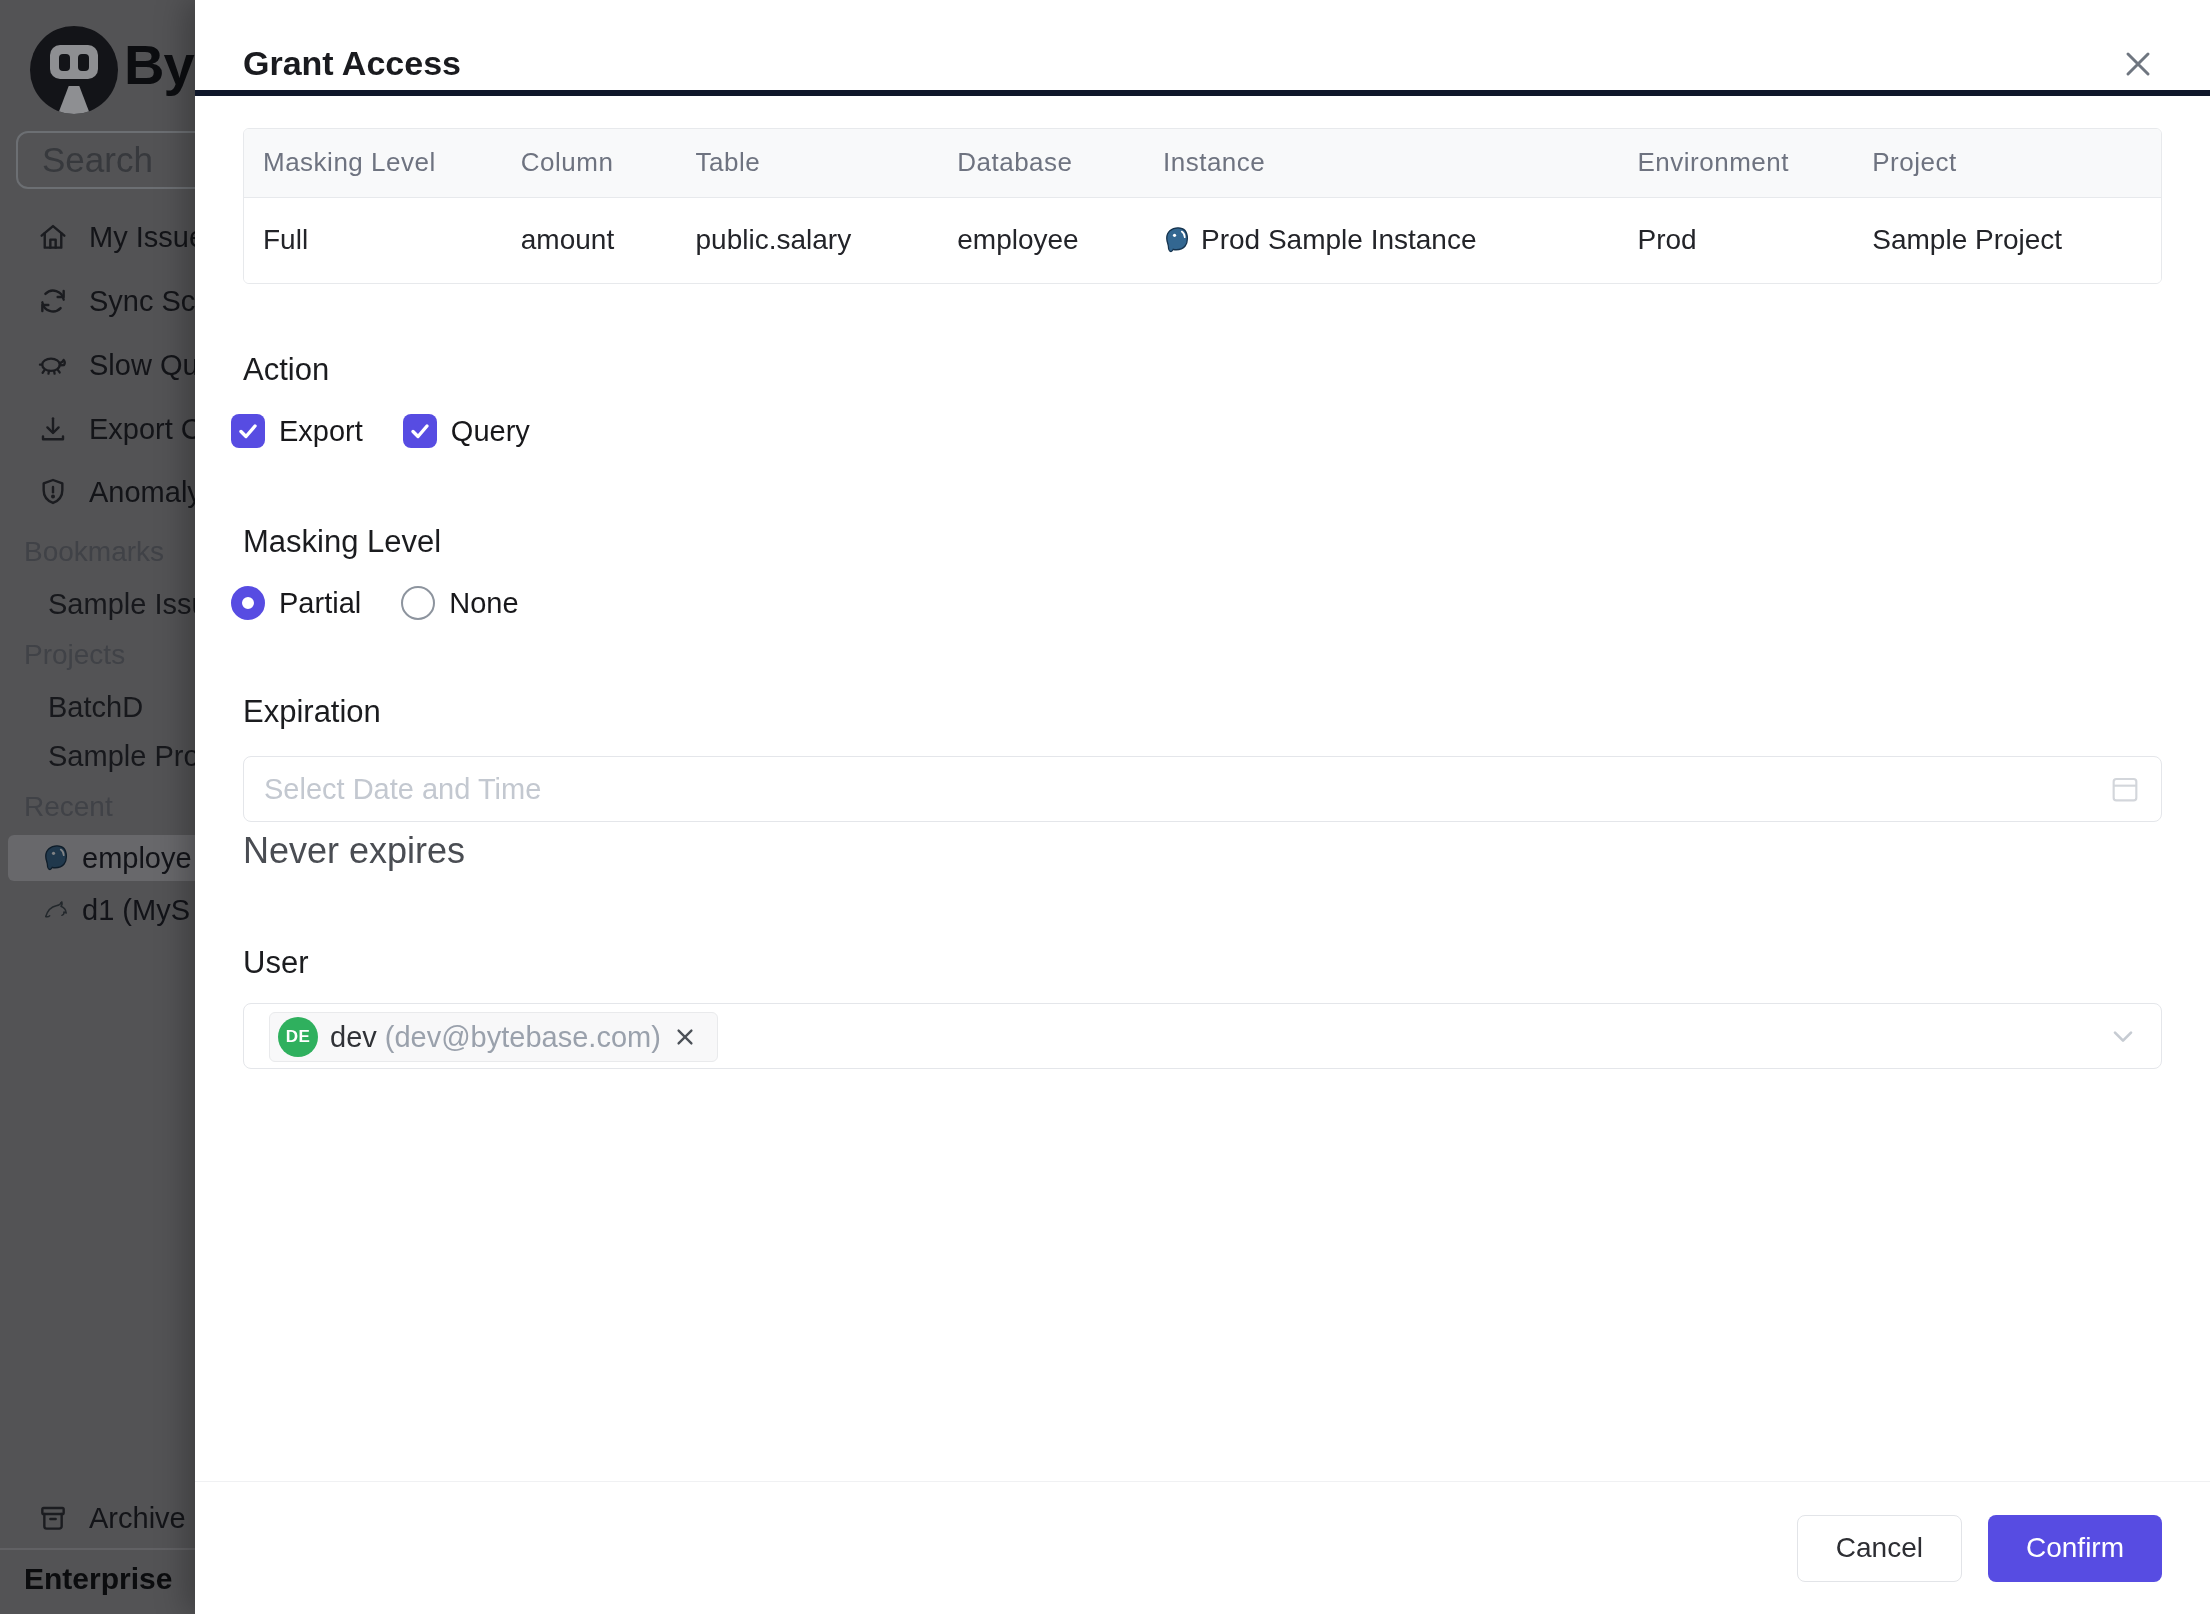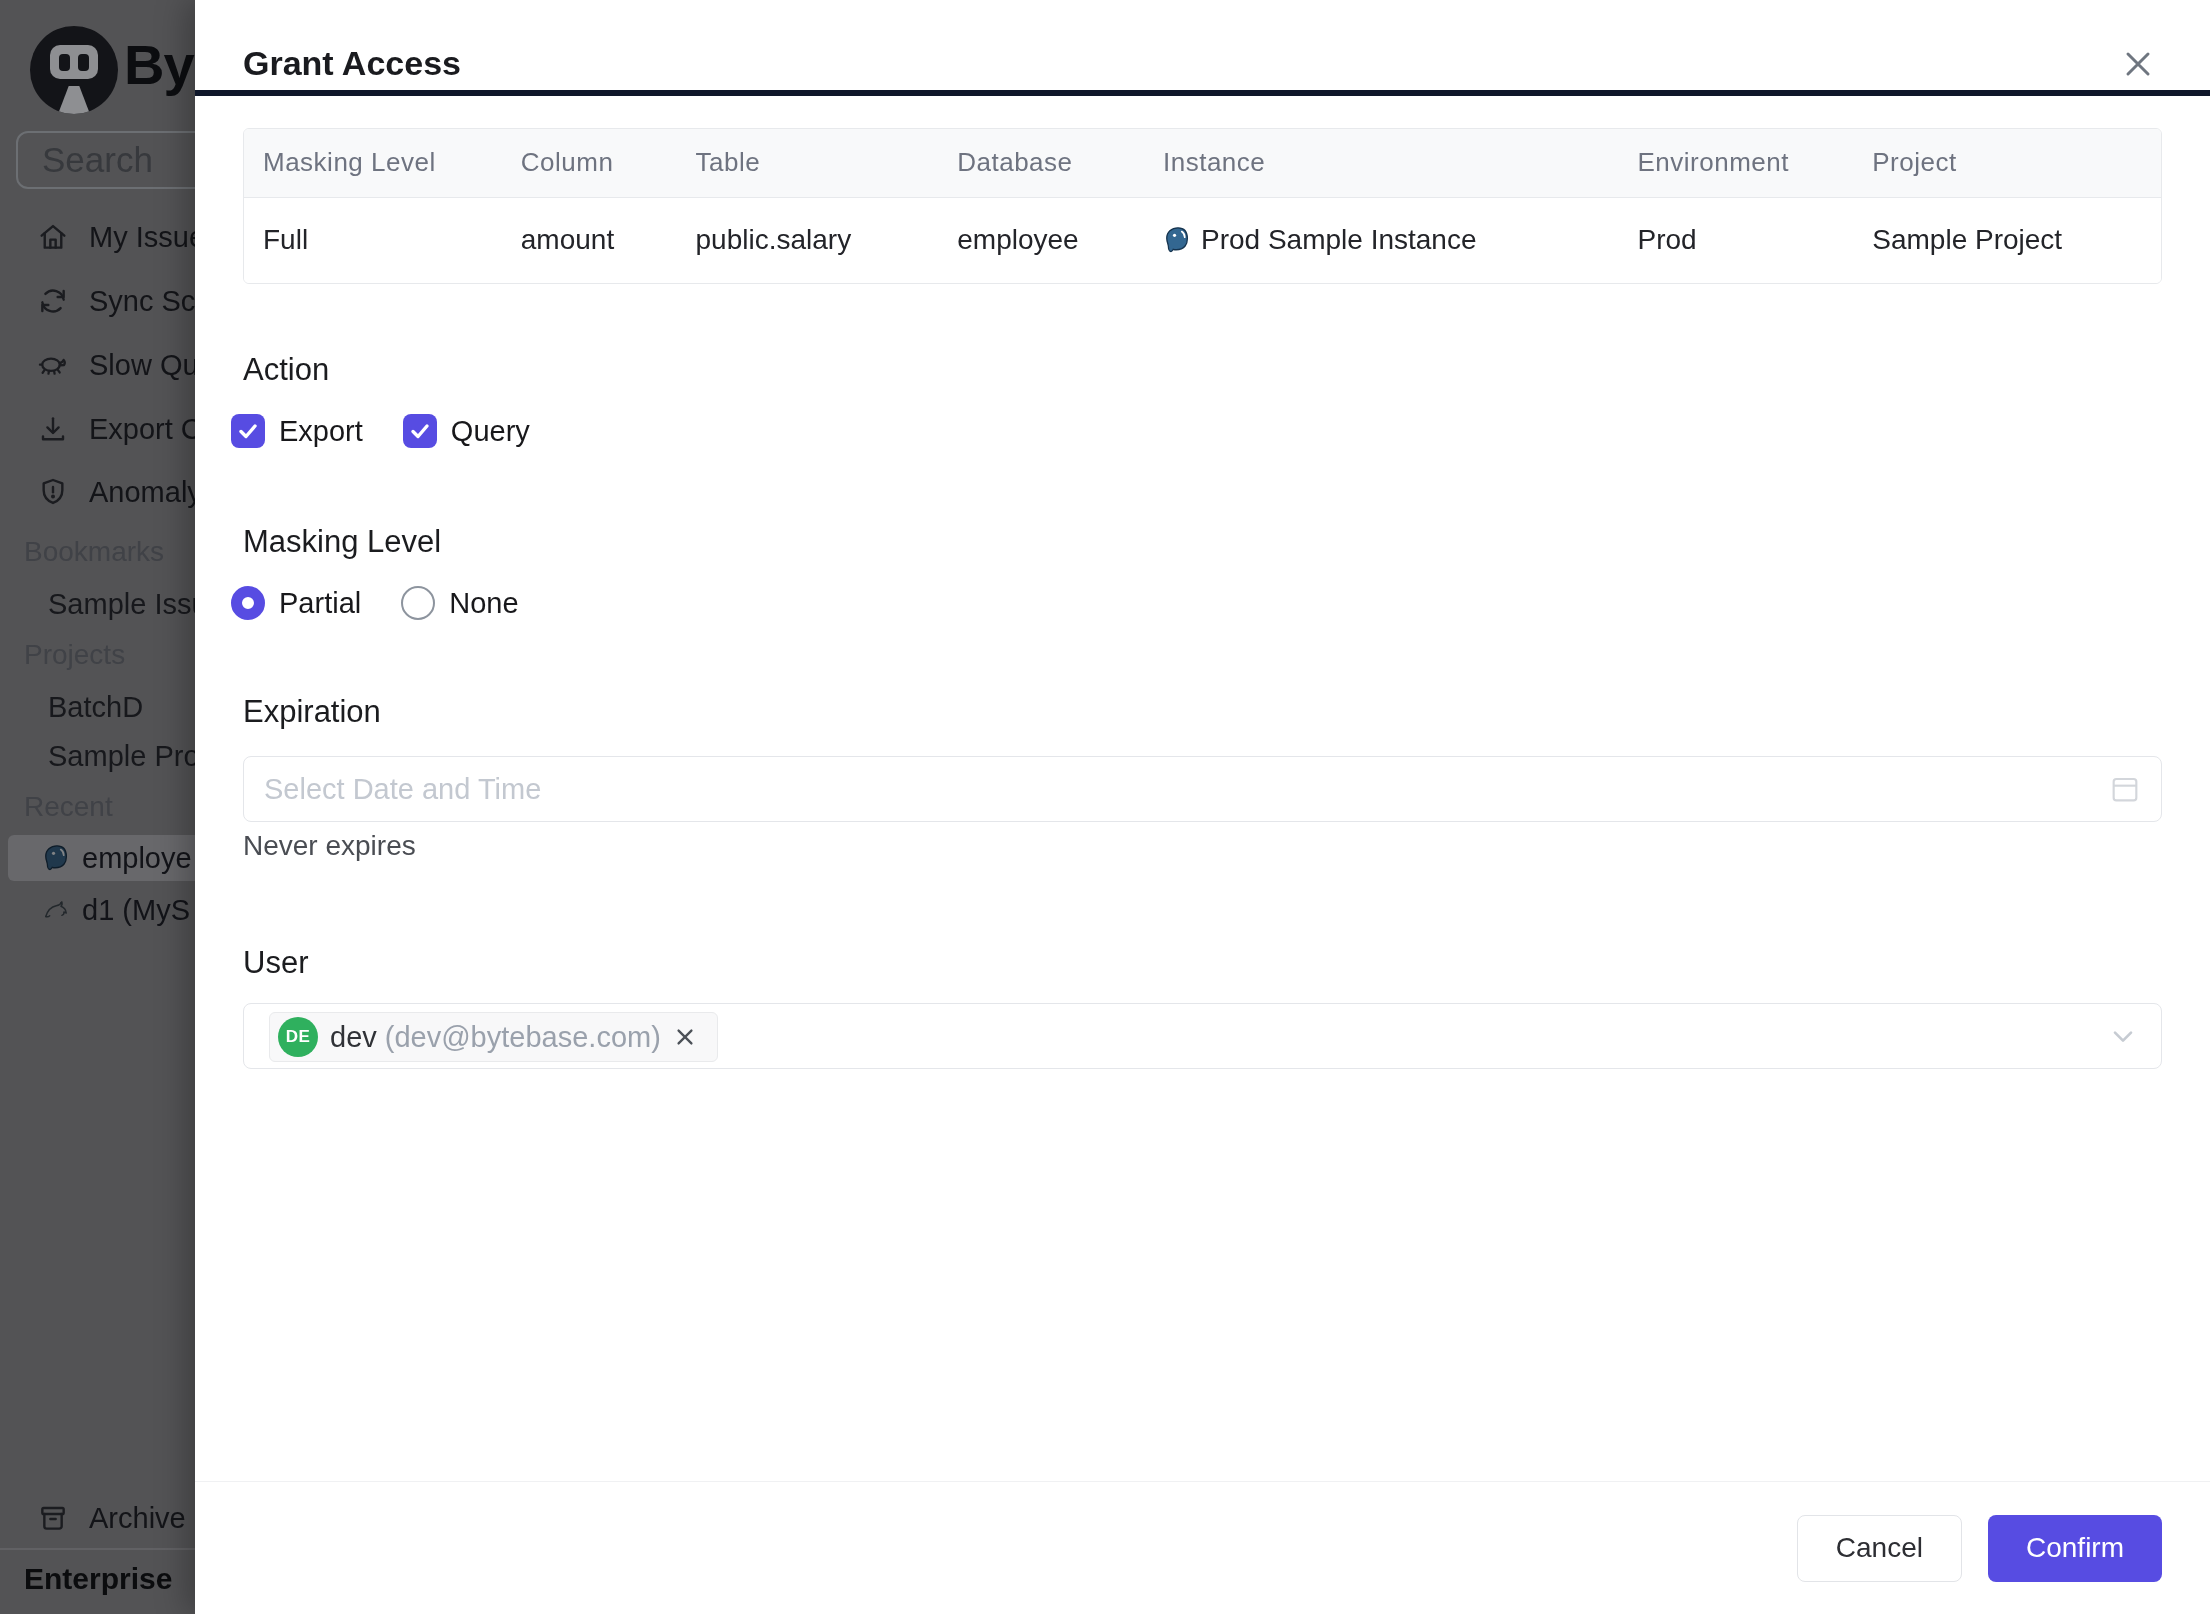--- a/index.html
+++ b/index.html
@@ -61,21 +61,21 @@
   .radio.checked{border:11px solid #574ce2;}
   .radio.unchecked{border:2px solid #8d949e;}
   .olabel{margin-left:14px;font-size:29px;font-weight:500;color:#18181b;}
 
   .exp-input{position:absolute;left:48px;right:48px;top:756px;height:66px;border:1px solid #e4e6ea;border-radius:8px;}
   .exp-input input{width:100%;height:100%;border:none;outline:none;background:transparent;font-family:inherit;
     font-size:29px;color:#1f2023;padding-left:20px;padding-right:70px;}
   .exp-input input::placeholder{color:#c3c8d0;opacity:1;}
   .cal-icon{position:absolute;right:20px;top:50%;transform:translateY(-50%);width:32px;height:32px;color:#d3d6db;cursor:pointer;}
   .cal-icon svg{width:100%;height:100%;}
-  .note{position:absolute;left:48px;top:830px;font-size:28px;color:#4a4d53;}
+  .note{position:absolute;left:48px;top:830px;font-size:36px;color:#4a4d53;}
 
   .user-select{position:absolute;left:48px;right:48px;top:1003px;height:66px;border:1px solid #e4e6ea;border-radius:8px;cursor:pointer;}
   .user-tag{position:absolute;left:25px;top:8px;height:50px;display:inline-flex;align-items:center;
     background:#f8f8f9;border:1px solid #e9eaec;border-radius:6px;padding:0 4px;}
   .avatar{width:40px;height:40px;margin-left:4px;border-radius:50%;background:#2fb05e;color:#fff;
     display:flex;align-items:center;justify-content:center;font-size:17px;font-weight:700;letter-spacing:.5px;text-align:right;}
   .uname{margin-left:12px;font-size:29px;color:#303237;}
   .uemail{margin-left:8px;font-size:29px;color:#9aa1ac;}
   .tag-x{width:28px;height:28px;margin:0 14px 0 10px;color:#4c5158;cursor:pointer;}
   .tag-x svg{width:100%;height:100%;}

